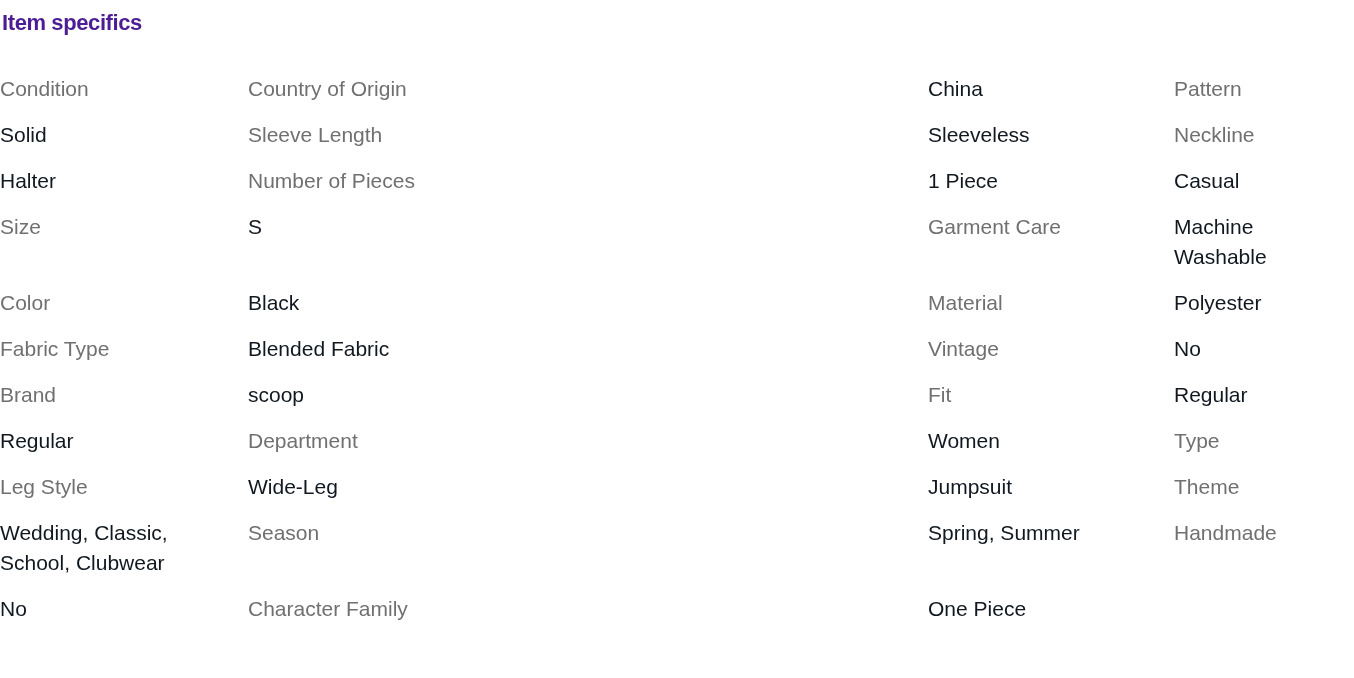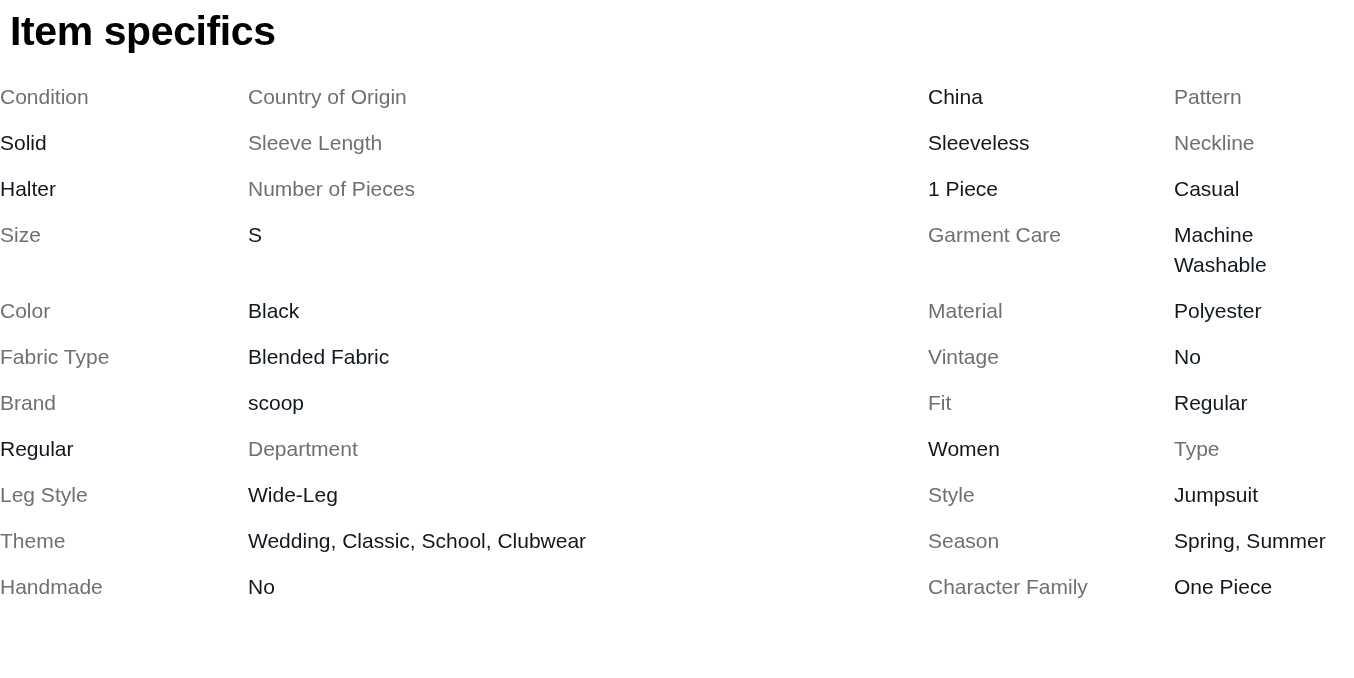--- a/index.html
+++ b/index.html
@@ -15,25 +15,25 @@
     color: #111820;
     overflow: hidden;
   }
   .page {
     position: relative;
     width: 1354px;
     height: 678px;
     padding: 0;
   }
   .section-title {
-    font-size: 41px;
+    font-size: 22px;
     font-weight: bold;
     letter-spacing: -0.4px;
-    color: #000000;
-    margin: 8px;
+    color: #4c1d95;
+    margin: 0;
     padding: 0 0 0 2px;
     line-height: 46px;
   }
   .specs-grid {
     display: grid;
     grid-template-columns: 248px 680px 246px 180px;
     margin-top: 28px;
   }
   .col-left-label,
   .col-right-label {
@@ -105,21 +105,20 @@
     <div class="col-left-label">Fit</div>
     <div class="col-left-value">Regular</div>
     <div class="col-right-value">Regular</div>
 
     <div class="col-left-label">Department</div>
     <div class="col-left-value">Women</div>
     <div class="col-right-label">Type</div>
 
     <div class="col-left-label">Leg Style</div>
     <div class="col-left-value">Wide-Leg</div>
-    <div class="col-right-label">Style</div>
     <div class="col-right-value">Jumpsuit</div>
 
     <div class="col-left-label">Theme</div>
     <div class="col-left-value">Wedding, Classic, School, Clubwear</div>
     <div class="col-right-label">Season</div>
     <div class="col-right-value">Spring, Summer</div>
 
     <div class="col-left-label">Handmade</div>
     <div class="col-left-value">No</div>
     <div class="col-right-label">Character Family</div>

